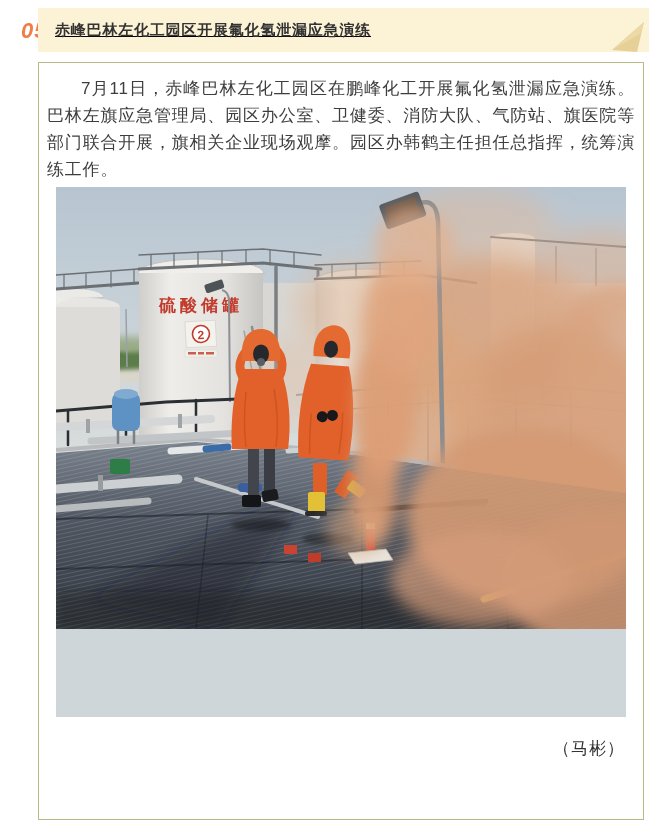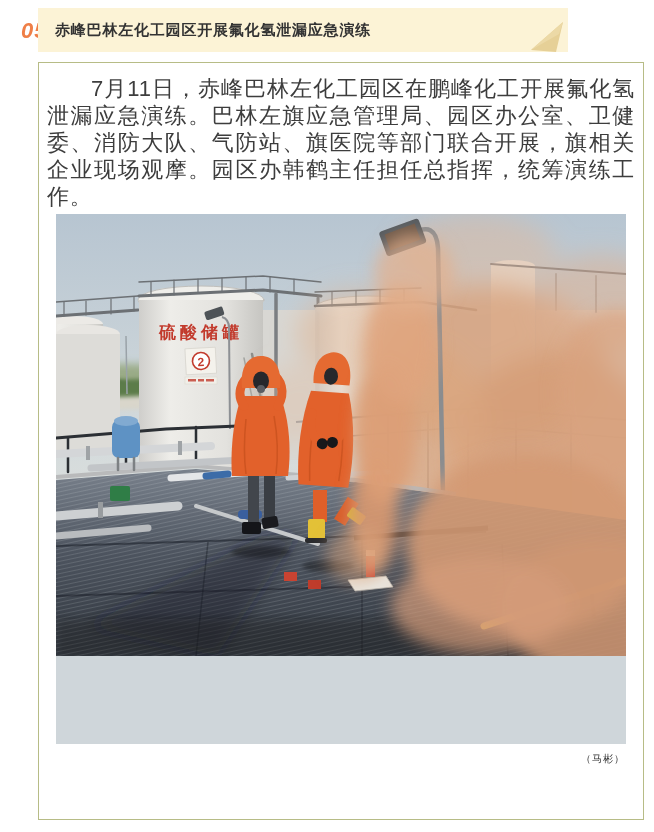--- a/index.html
+++ b/index.html
@@ -7,43 +7,44 @@
     width:654px;height:832px;position:relative;background:#ffffff;
     font-family:"Liberation Sans","DejaVu Sans",sans-serif;
     overflow:hidden;
   }
   .header{position:absolute;top:8px;left:0;width:654px;height:44px;}
   .section-num{
     position:absolute;left:9px;top:10px;font-size:22px;font-weight:bold;
     font-style:italic;color:#ef7f47;letter-spacing:1px;margin-left:12px;
   }
   .banner{
-    position:absolute;left:38px;top:0;width:530px;height:44px;
+    position:absolute;left:38px;top:0;width:611px;height:44px;
     background:#fcf3d6;
+    text-decoration:underline;
   }
   .banner-title{
     line-height:44px;padding-left:17px;font-size:15px;font-weight:600;
     color:#333333;letter-spacing:0.8px;white-space:nowrap;
   }
   .fold{position:absolute;right:3px;bottom:0;width:36px;height:32px;}
   .content-box{
     position:absolute;left:38px;top:62px;width:606px;height:758px;
     box-sizing:border-box;border:1px solid #b7bc86;background:#ffffff;
     padding:12px 8px 0 8px;
   }
   .content-box p{
-    margin:0;font-size:22px;line-height:27px;color:#3d3d3d;
+    margin:0;font-size:17px;line-height:27px;color:#3d3d3d;
     text-indent:2em;text-align:justify;letter-spacing:0.8px;
   }
   .photo-wrap{
     width:570px;height:530px;margin:4px auto 0 auto;overflow:hidden;
     background:#cfd6da;
   }
   .byline{
-    text-align:right;font-size:10px;color:#333333;margin-top:8px;
+    text-align:right;font-size:17px;color:#333333;margin-top:20px;
     padding-right:10px;letter-spacing:1px;
   }
 </style>
 </head>
 <body>
 
 <div class="header">
   <div class="section-num">05</div>
   <div class="banner">
     <div class="banner-title">赤峰巴林左化工园区开展氟化氢泄漏应急演练</div>

